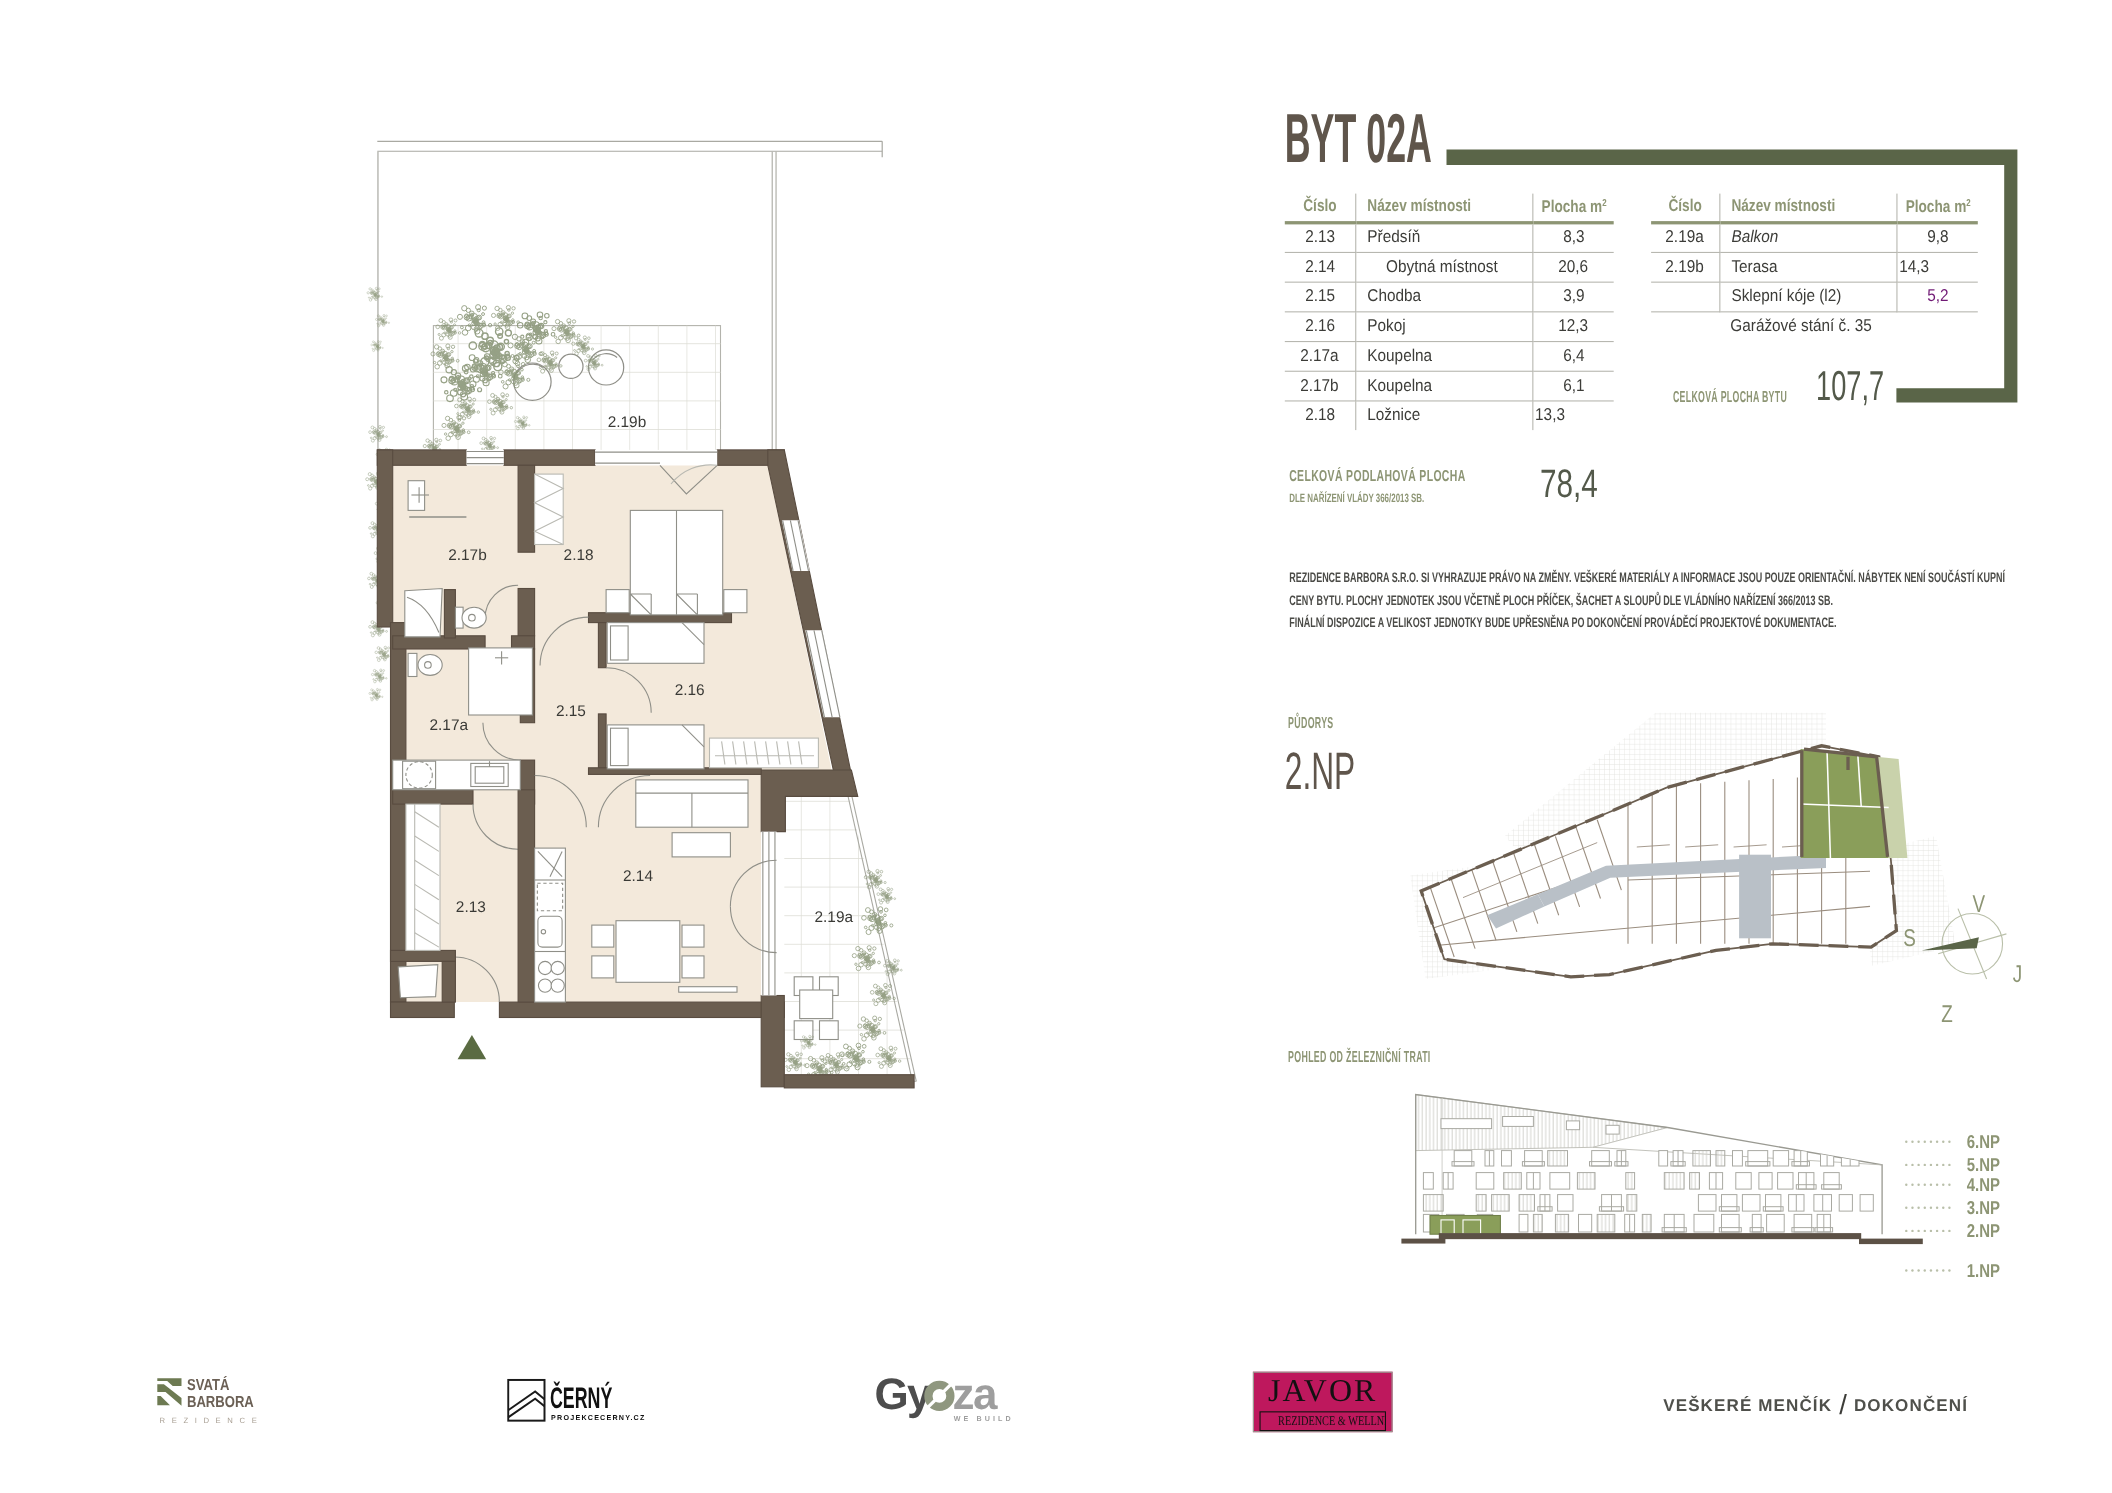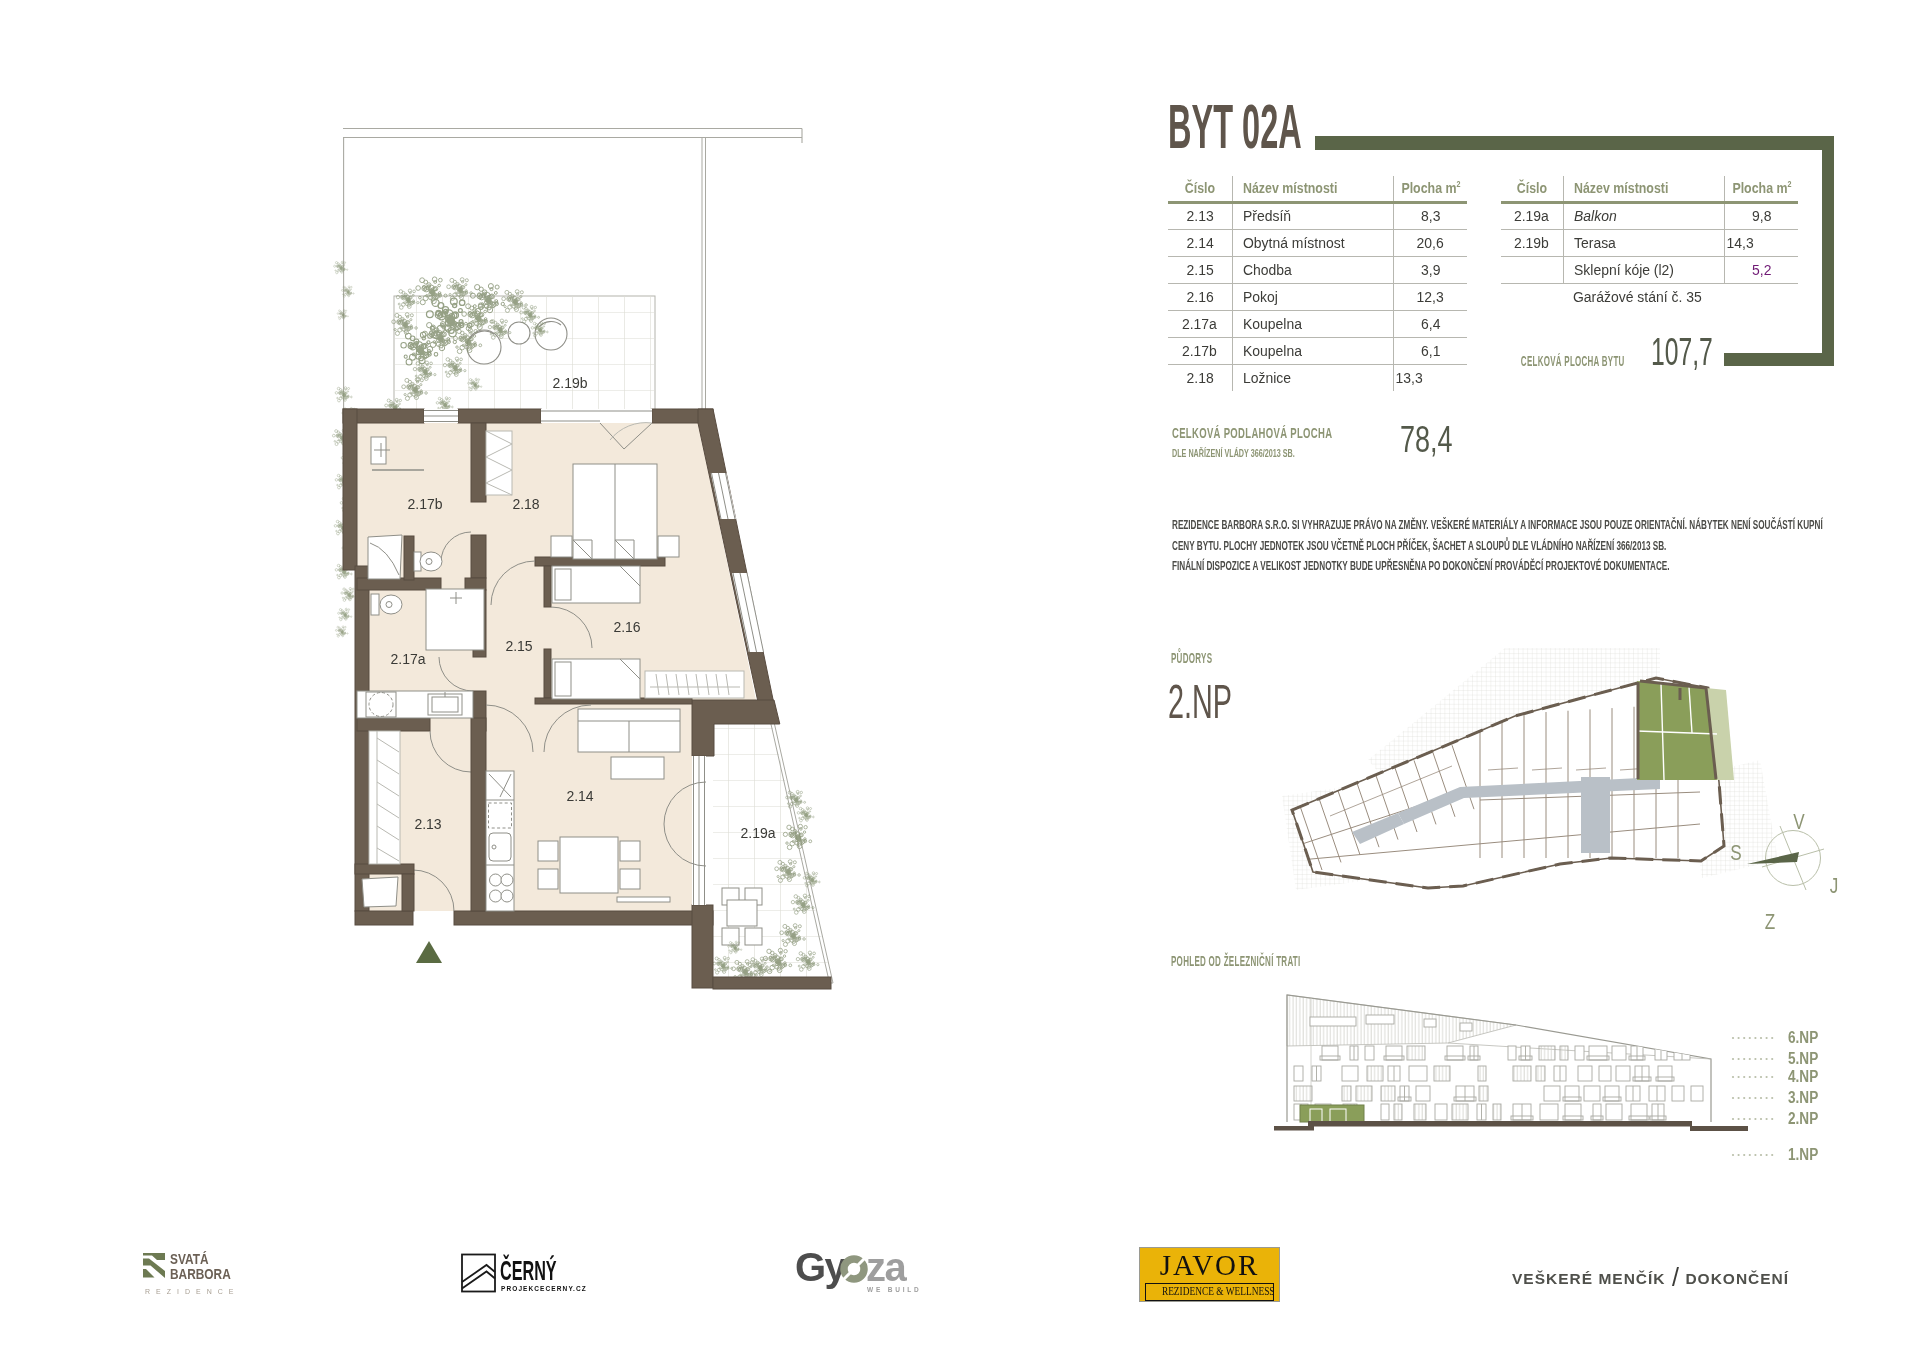--- a/index.html
+++ b/index.html
@@ -372,21 +372,21 @@
           <td style="width:161px;padding-left:10px;border-bottom:3px solid #8d9574;border-right:1px solid #b7b7b0;"><span class="cond" style="transform:scaleX(0.8);color:#8d9574;font-weight:bold;">Název místnosti</span></td>
           <td style="width:62px;text-align:center;border-bottom:3px solid #8d9574;"><span class="cond" style="transform:scaleX(0.8);transform-origin:50% 50%;color:#8d9574;font-weight:bold;">Plocha m<sup style="font-size:9px">2</sup></span></td>
         </tr>
         <tr>
           <td style="height:27px;text-align:center;border-bottom:1px solid #b7b7b0;border-right:1px solid #b7b7b0;"><span class="cond" style="transform:scaleX(0.9);transform-origin:50% 50%;">2.13</span></td>
           <td style="padding-left:10px;border-bottom:1px solid #b7b7b0;border-right:1px solid #b7b7b0;"><span class="cond" style="transform:scaleX(0.9);transform-origin:0 50%;">Předsíň</span></td>
           <td style="text-align:center;border-bottom:1px solid #b7b7b0;"><span class="cond" style="transform:scaleX(0.9);transform-origin:50% 50%;">8,3</span></td>
         </tr>
         <tr>
           <td style="height:27px;text-align:center;border-bottom:1px solid #b7b7b0;border-right:1px solid #b7b7b0;"><span class="cond" style="transform:scaleX(0.9);transform-origin:50% 50%;">2.14</span></td>
-          <td style="padding-left:10px;border-bottom:1px solid #b7b7b0;border-right:1px solid #b7b7b0;"><span class="cond" style="transform:scaleX(0.9);transform-origin:0 50%;">Obytná místnost</span></td>
+          <td style="padding-left:27px;border-bottom:1px solid #b7b7b0;border-right:1px solid #b7b7b0;"><span class="cond" style="transform:scaleX(0.9);transform-origin:0 50%;">Obytná místnost</span></td>
           <td style="text-align:center;border-bottom:1px solid #b7b7b0;"><span class="cond" style="transform:scaleX(0.9);transform-origin:50% 50%;">20,6</span></td>
         </tr>
         <tr>
           <td style="height:27px;text-align:center;border-bottom:1px solid #b7b7b0;border-right:1px solid #b7b7b0;"><span class="cond" style="transform:scaleX(0.9);transform-origin:50% 50%;">2.15</span></td>
           <td style="padding-left:10px;border-bottom:1px solid #b7b7b0;border-right:1px solid #b7b7b0;"><span class="cond" style="transform:scaleX(0.9);transform-origin:0 50%;">Chodba</span></td>
           <td style="text-align:center;border-bottom:1px solid #b7b7b0;"><span class="cond" style="transform:scaleX(0.9);transform-origin:50% 50%;">3,9</span></td>
         </tr>
         <tr>
           <td style="height:27px;text-align:center;border-bottom:1px solid #b7b7b0;border-right:1px solid #b7b7b0;"><span class="cond" style="transform:scaleX(0.9);transform-origin:50% 50%;">2.16</span></td>
           <td style="padding-left:10px;border-bottom:1px solid #b7b7b0;border-right:1px solid #b7b7b0;"><span class="cond" style="transform:scaleX(0.9);transform-origin:0 50%;">Pokoj</span></td>
@@ -729,18 +729,18 @@
 <path d="M1 29 L25.5 12 L34 19" fill="none" stroke="#1a1a1a" stroke-width="1.8"></path>
 <path d="M1 35.5 L25.5 18.5 L34 25.5" fill="none" stroke="#1a1a1a" stroke-width="1.8"></path>
 <text x="39" y="27" font-size="27" font-weight="bold" fill="#111" transform="translate(39 27) scale(0.6 1) translate(-39 -27)">ČERNÝ</text>
 <text x="40" y="37.5" font-size="6.5" font-weight="bold" fill="#111" style="letter-spacing:1.1px">PROJEKCECERNY.CZ</text>
 </svg><svg class="abs" style="left:795px;top:1248px" width="125" height="50" viewBox="0 0 125 50">
 <text x="0" y="33" font-size="40" font-weight="bold" fill="#4d4d4d" style="letter-spacing:-1.5px">Gy</text>
 <circle cx="59" cy="21" r="10" fill="none" stroke="#8f977f" stroke-width="7.5"></circle>
 <line x1="46" y1="34" x2="72" y2="8" stroke="#fff" stroke-width="3"></line>
 <text x="71" y="33" font-size="40" font-weight="bold" fill="#9e9e9e" style="letter-spacing:-1.5px">za</text>
 <text x="72" y="44" font-size="6.5" font-weight="bold" fill="#9e9e9e" style="letter-spacing:2.8px">WE BUILD</text>
-</svg><div class="abs" style="left:1139px;top:1247px;width:141px;height:55px;border:1px solid #9a9a92;background:#eab308;font-family:'Liberation Serif',serif;text-align:center;">
+</svg><div class="abs" style="left:1139px;top:1247px;width:127px;height:55px;border:1px solid #9a9a92;background:#be185d;font-family:'Liberation Serif',serif;text-align:center;">
 <div style="font-size:29px;color:#111;letter-spacing:2px;margin-top:1px;">JAVOR</div>
 <div style="border:1px solid #111;margin:1px 5px 0;font-size:12px;color:#111;padding:0 0 1px;overflow:hidden;white-space:nowrap;"><span style="display:inline-block;white-space:nowrap;transform:scaleX(0.78);transform-origin:50% 50%;">REZIDENCE &amp; WELLNESS</span></div>
 </div><div class="abs" style="left:1512px;top:1261px;width:280px;color:#4f504b;white-space:nowrap;">
 <span style="font-size:15.5px;font-weight:bold;letter-spacing:1px;">VEŠKERÉ MENČÍK</span>
 <span style="font-size:25px;color:#3c3c38;position:relative;top:2px;left:2px;">/</span>
 <span style="font-size:15.5px;font-weight:bold;letter-spacing:1px;position:relative;left:4px;">DOKONČENÍ</span>
 </div></body></html>

